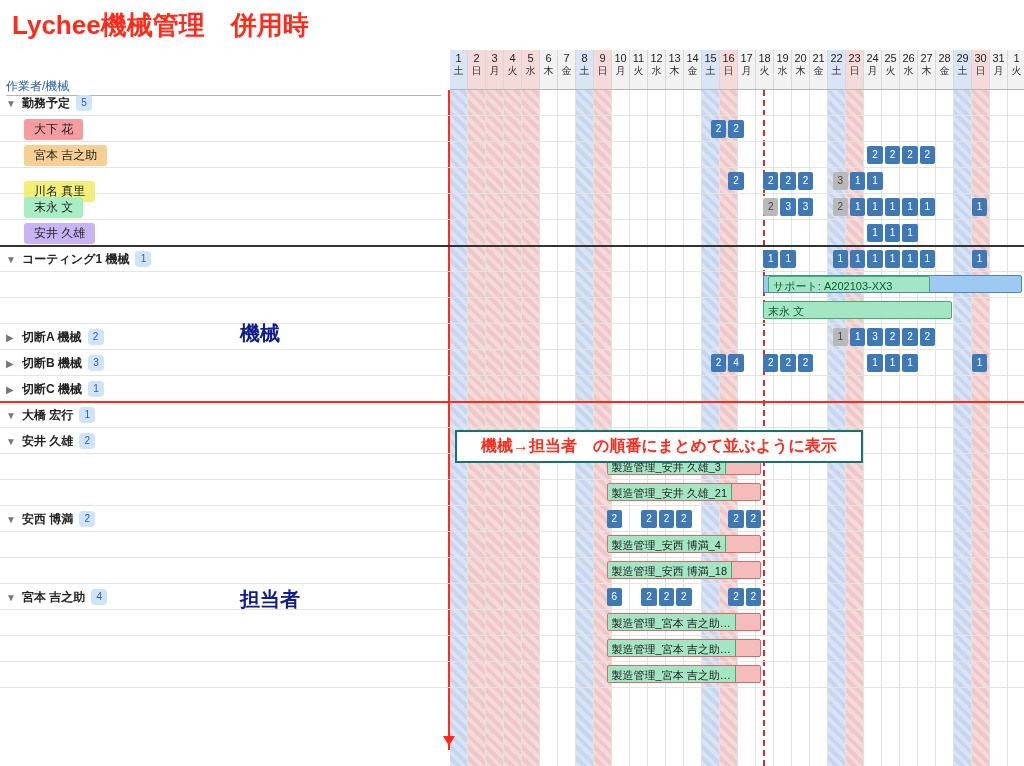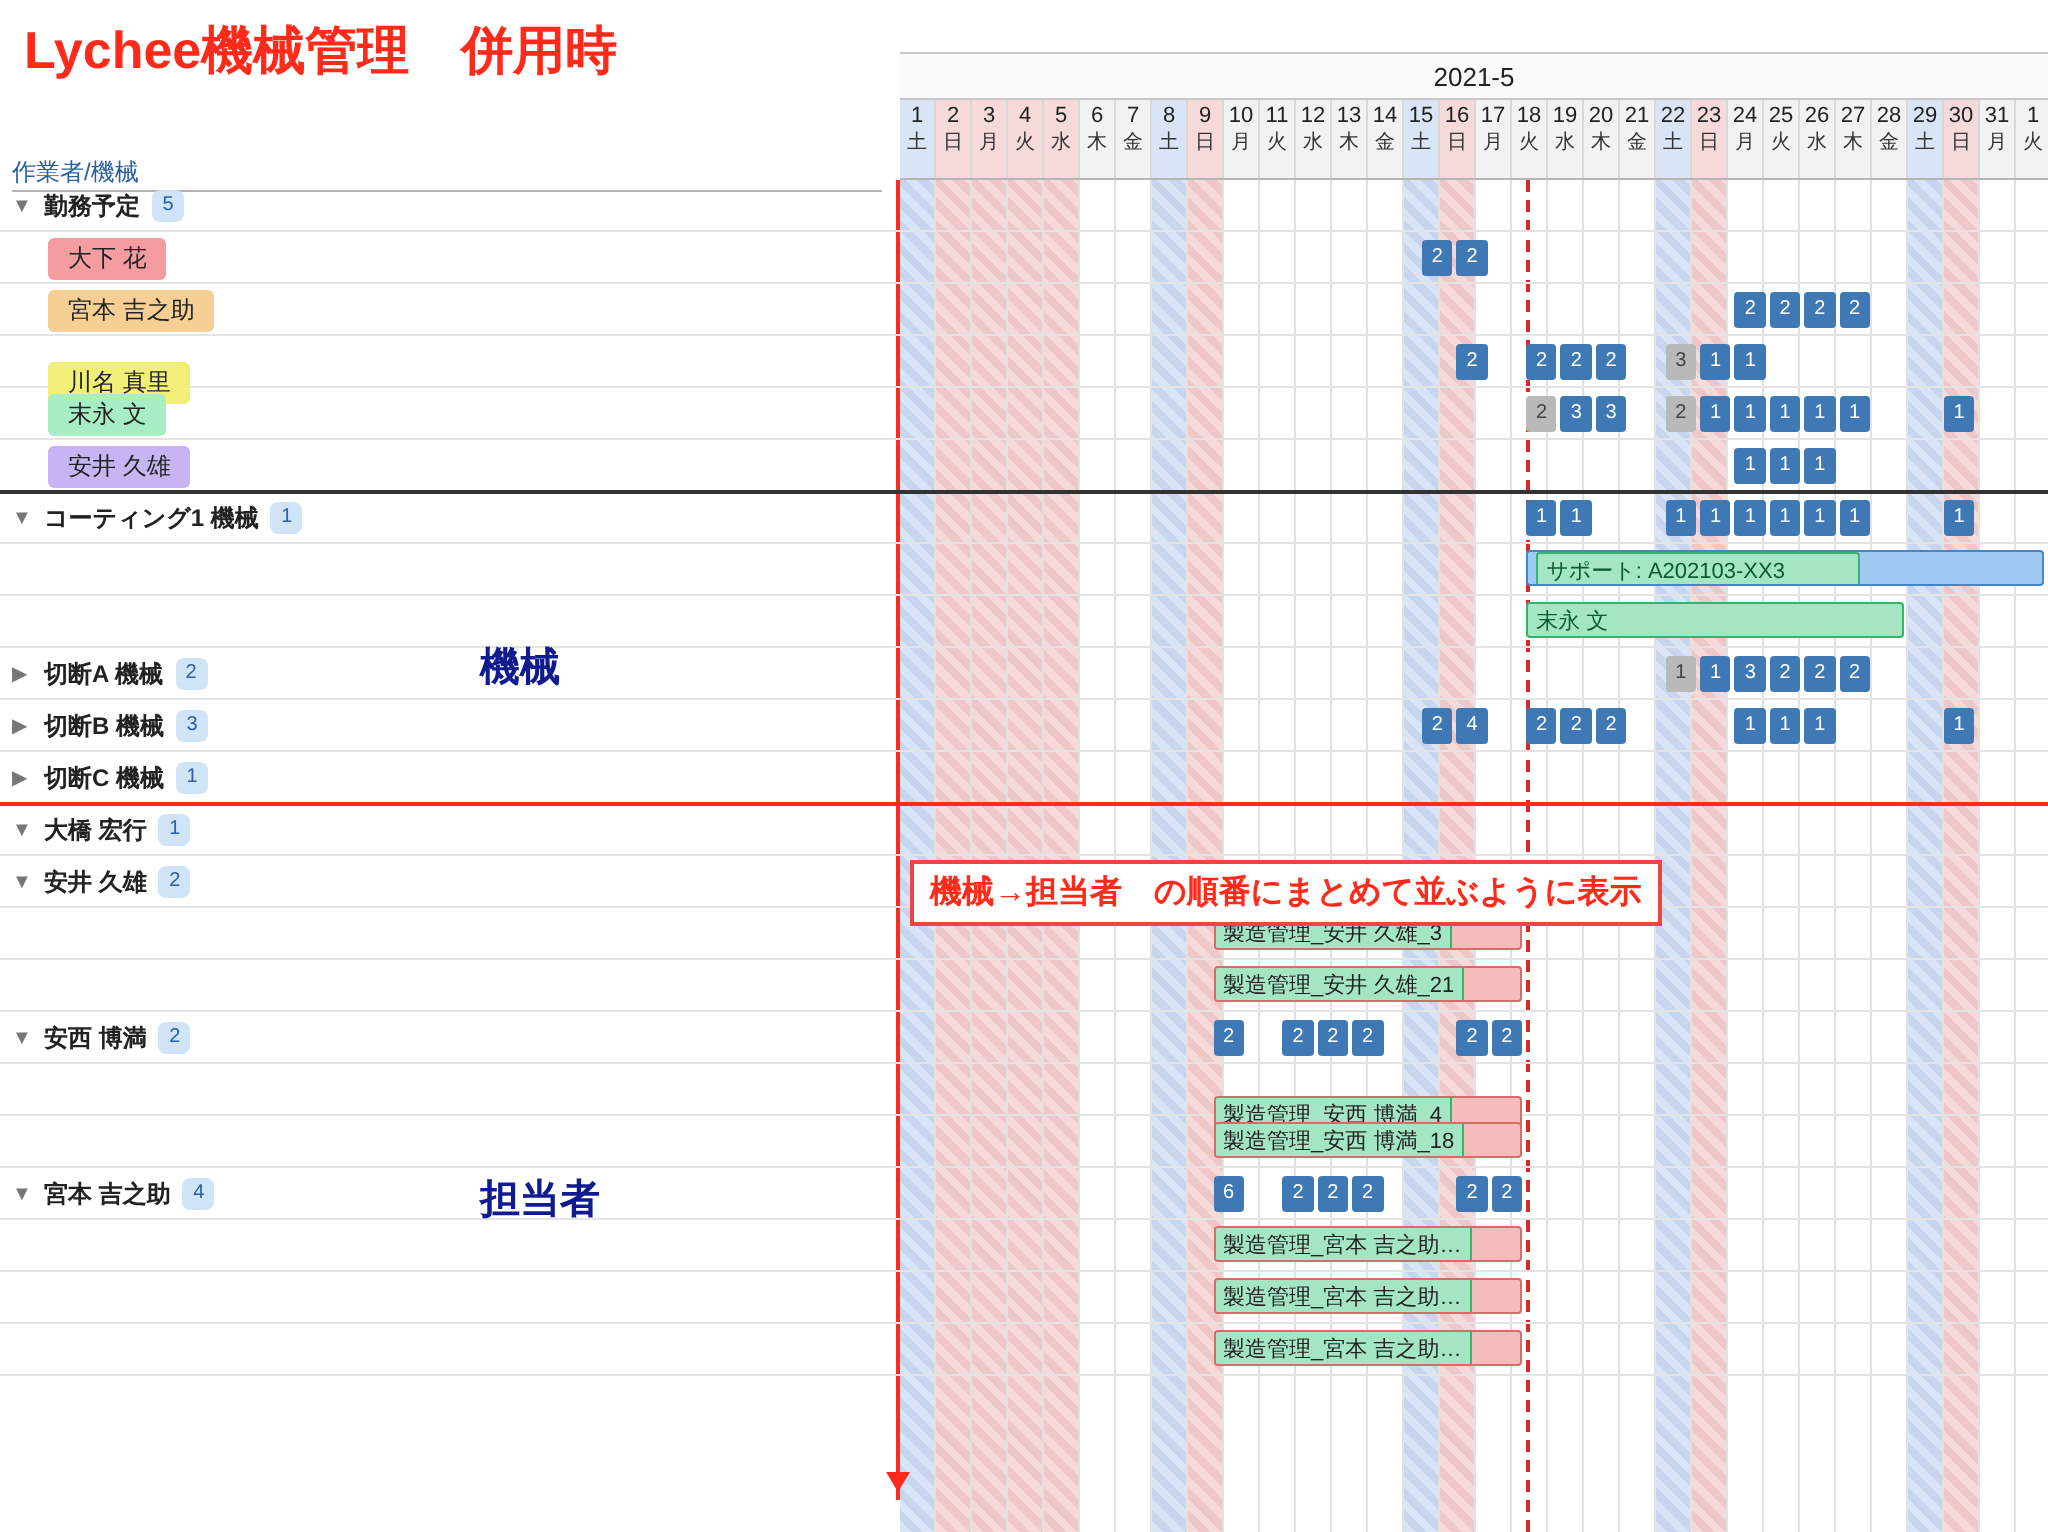--- a/index.html
+++ b/index.html
@@ -31,28 +31,27 @@
 .bar.green { background:#a4e6c4; border:1px solid #38b36e; color:#0a5a34;}
 .bar.blue { background:#9ec9f1; border:1px solid #4786c6;}
 .bar.red { background:#f5bcbc; border:1px solid #d86a6a;}
 .bar.red .bt { background:#a4e6c4; border-right:1px solid #38b36e; display:inline-block; padding:0 4px; margin-left:-4px; margin-right:2px; height:16px;}
 .section-label { position:absolute; left:240px; font-size:20px; font-weight:700; color:#0f1b8f;}
 .sep-dark { position:absolute; left:0; right:0; height:2px; background:#333;}
 .sep-red { position:absolute; left:0; right:0; height:2px; background:#ff2a1a;}
 .arrow { position:absolute; left:448px; top:90px; width:2px; height:660px; background:#ff2a1a;}
 .arrow::after { content:""; position:absolute; bottom:-2px; left:-5px; border:6px solid transparent; border-top:10px solid #ff2a1a;}
 .today { position:absolute; top:0; bottom:0; width:0; border-right:2px dashed #d62b2b;}
-.annot { position:absolute; background:#fff; border:2px solid #ef4444; color:#ff2a1a; font-size:16px; font-weight:600; padding:4px 8px;}
+.annot { position:absolute; background:#fff; border:2px solid #0f766e; color:#ff2a1a; font-size:16px; font-weight:600; padding:4px 24px;}
 </style>
 </head>
 <body>
 <div class="page">
 
 <div class="title">Lychee機械管理　併用時</div>
-<div class="hdr-month">2021-5</div>
 <div class="hdr-days" id="hdr-days">
       <div class="daycol saturday">
         <span class="dnum">1</span>
         <span class="dwk">土</span>
       </div>
       <div class="daycol holiday">
         <span class="dnum">2</span>
         <span class="dwk">日</span>
       </div>
       <div class="daycol holiday">
@@ -377,21 +376,21 @@
           <span class="badge">2</span>
         </div>
         <div class="cell" style="left: 606.545px; top: 4px; position: absolute; width: 15.3939px;">2</div>
         <div class="cell" style="left: 641.333px; top: 4px; position: absolute; width: 15.3939px;">2</div>
         <div class="cell" style="left: 658.727px; top: 4px; position: absolute; width: 15.3939px;">2</div>
         <div class="cell" style="left: 676.121px; top: 4px; position: absolute; width: 15.3939px;">2</div>
         <div class="cell" style="left: 728.303px; top: 4px; position: absolute; width: 15.3939px;">2</div>
         <div class="cell" style="left: 745.697px; top: 4px; position: absolute; width: 15.3939px;">2</div>
       </div>
   <div class="row" id="r-anzai-b1" style="top: 442px; position: absolute; left: 0px; right: 0px;">
-        <div class="bar red" style="position: absolute; top: 16px; left: 606.545px; width: 154.545px;"><span class="bt">製造管理_安西 博満_4</span></div>
+        <div class="bar red" style="position: absolute; top: 3px; left: 606.545px; width: 154.545px;"><span class="bt">製造管理_安西 博満_4</span></div>
       </div>
   <div class="row" id="r-anzai-b2" style="top: 468px; position: absolute; left: 0px; right: 0px;">
         <div class="bar red" style="position: absolute; top: 3px; left: 606.545px; width: 154.545px;"><span class="bt">製造管理_安西 博満_18</span></div>
       </div>
   <div class="row" id="r-miya" style="top: 494px; position: absolute; left: 0px; right: 0px;">
         <div class="label">
           <span class="toggle">▼</span>
           <b>宮本 吉之助</b>
           <span class="badge">4</span>
         </div>

